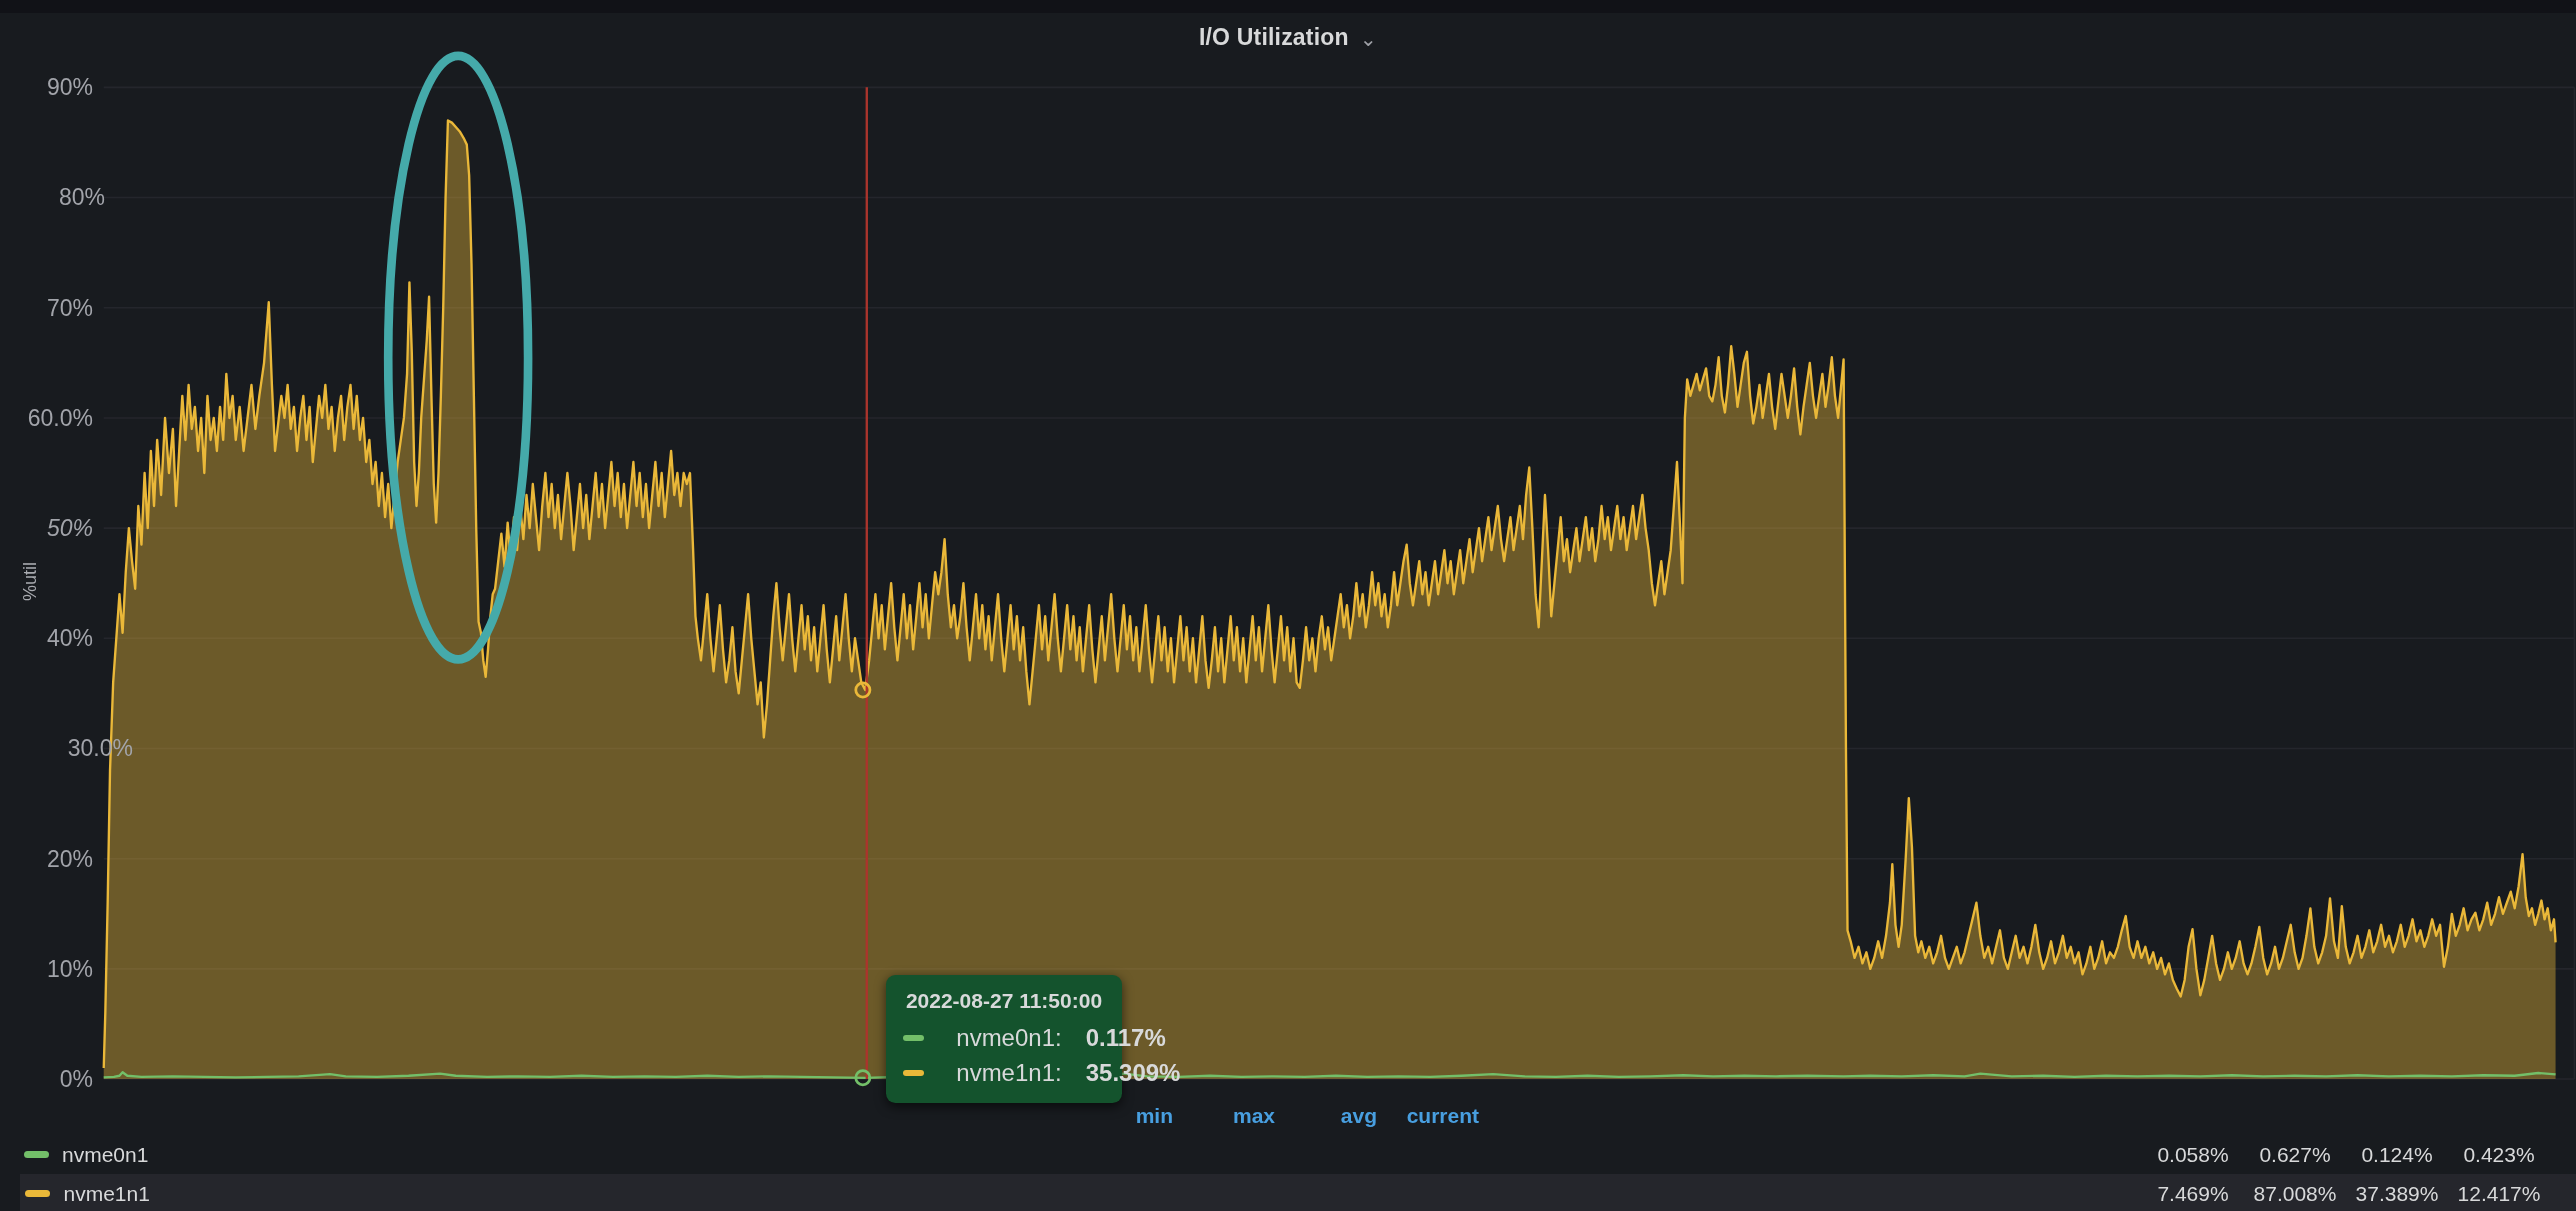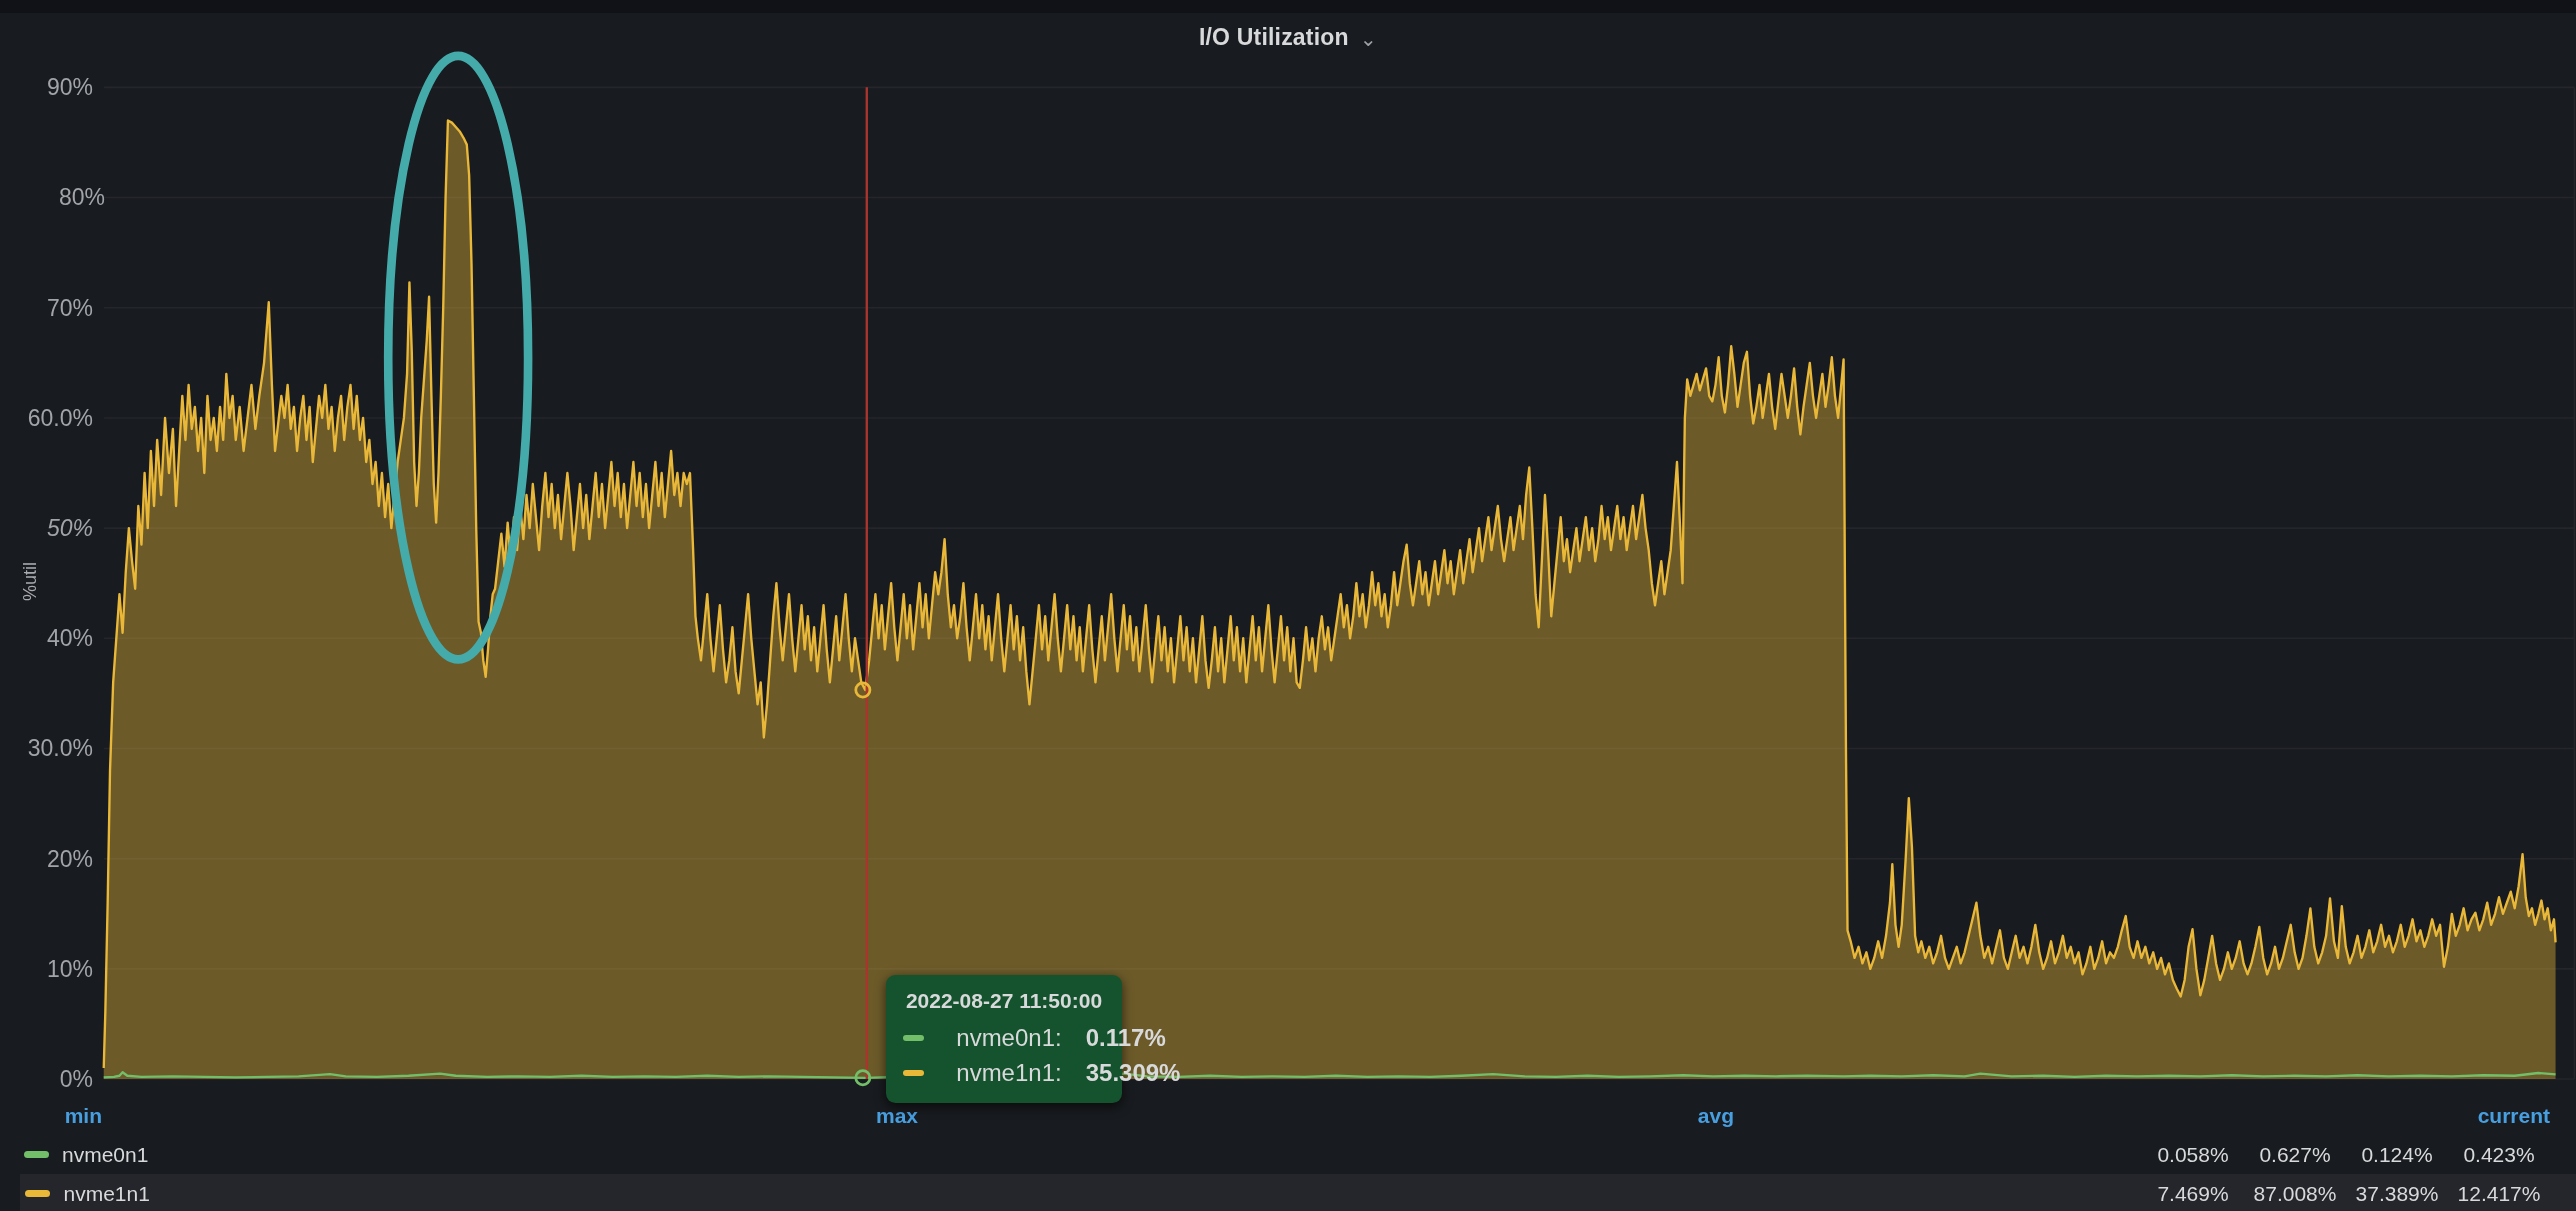--- a/index.html
+++ b/index.html
@@ -44,21 +44,21 @@
   }
   .tt-row{display:flex;align-items:center;margin-top:7px;font-size:24px;color:#d8d9da;gap:24px;}
   .tt-swatch{width:20.4px;height:5.5px;border-radius:3.1px;margin-right:8.6px;flex:0 0 auto;}
   .tt-name{white-space:nowrap;}
   .tt-val{margin-left:auto;font-weight:700;white-space:nowrap;}
   #legend{
     position:absolute;left:0;top:1097px;right:0;height:118px;z-index:4;
     font-size:21px;color:#d8d9da;
   }
   .lg-header{
-    height:38px;display:flex;align-items:center;justify-content:space-between;
+    height:38px;display:flex;align-items:center;justify-content:center;
     padding-right:26px;
   }
   .lg-header .lg-col{
     width:102px;text-align:right;color:#489fe0;font-weight:700;cursor:pointer;
   }
   .lg-row{
     height:39px;display:flex;align-items:center;padding-right:26px;cursor:pointer;
   }
   .lg-row.hl{background:#25262c;margin-left:20.4px;padding-right:26px;}
   .lg-swatch{width:25px;height:7.9px;border-radius:3.9px;margin-left:23.6px;flex:0 0 auto;}
@@ -75,21 +75,21 @@
 <div id="panel-header">
   <span>I/O Utilization</span>
   <span class="chevron">⌄</span>
 </div>
 
 <div id="y-axis-title">%util</div>
 <div id="yticks">
     <div class="ytick" style="top: 1068px;">0%</div>
     <div class="ytick" style="top: 958px;">10%</div>
     <div class="ytick" style="top: 848px;">20%</div>
-    <div class="ytick" style="top: 737px;">30.0%</div>
+    <div class="ytick" style="top: 737px; padding-left: 40px;">30.0%</div>
     <div class="ytick" style="top: 627px;">40%</div>
     <div class="ytick" style="top: 517px; font-style: italic;">50%</div>
     <div class="ytick" style="top: 407px;">60.0%</div>
     <div class="ytick" style="top: 297px;">70%</div>
     <div class="ytick" style="top: 186px; padding-left: 12px;">80%</div>
     <div class="ytick" style="top: 76px;">90%</div>
   </div>
 
 <svg id="chart-svg" viewBox="0 0 3278 1542" xmlns="http://www.w3.org/2000/svg">
     <line x1="132" y1="1373" x2="3276" y2="1373" stroke="#24262c" stroke-width="2"></line>

